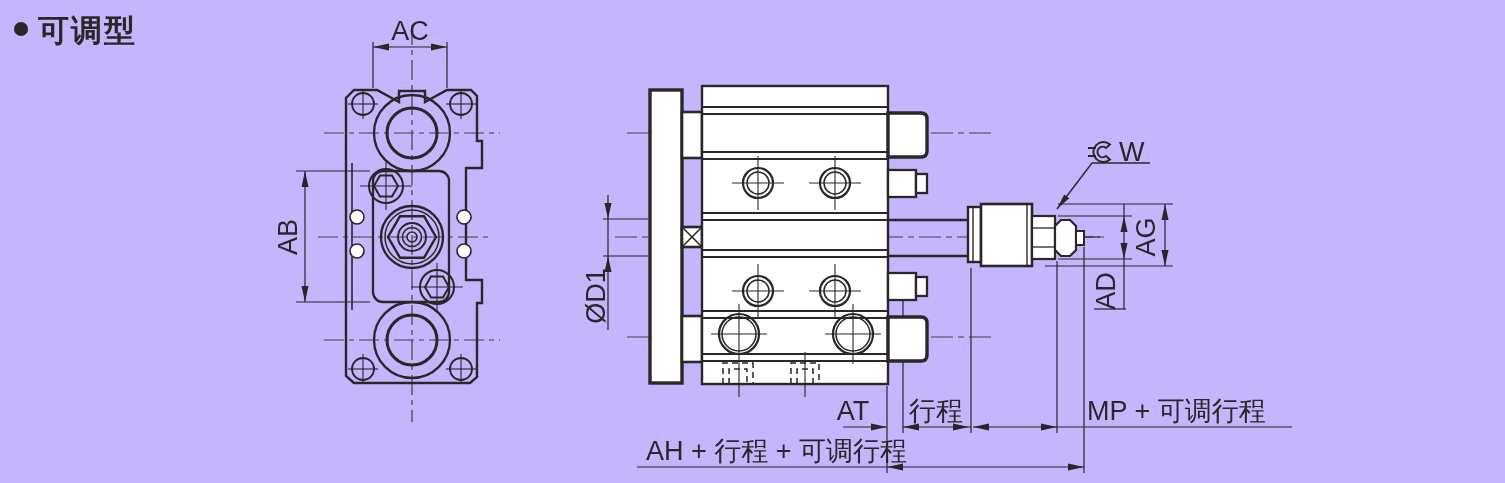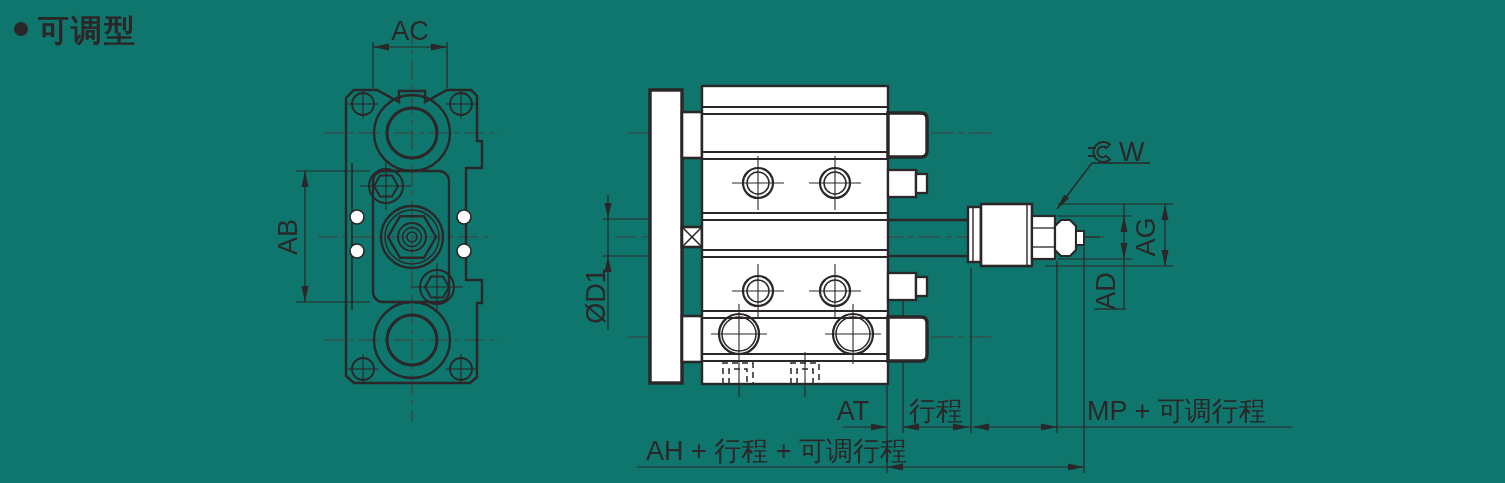--- a/index.html
+++ b/index.html
@@ -1,16 +1,16 @@
 <!DOCTYPE html>
 <html><head>
 <meta charset="utf-8">
 <style>
   html,body{margin:0;padding:0;background:#ffffff;}
-  .canvas{position:relative;width:1505px;height:483px;background:#0f766e;overflow:hidden;
+  .canvas{position:relative;width:1505px;height:483px;background:#c4b5fd;overflow:hidden;
           font-family:"Liberation Sans", sans-serif;}
   svg text{font-family:"Liberation Sans", sans-serif;fill:#2b2627;}
   .dimtxt{font-size:27px;}
   .cjk{font-size:27px;}
   .titletxt{font-size:31px;font-weight:bold;letter-spacing:2px;}
 </style>
 </head>
 <body>
 
 <div class="canvas">

